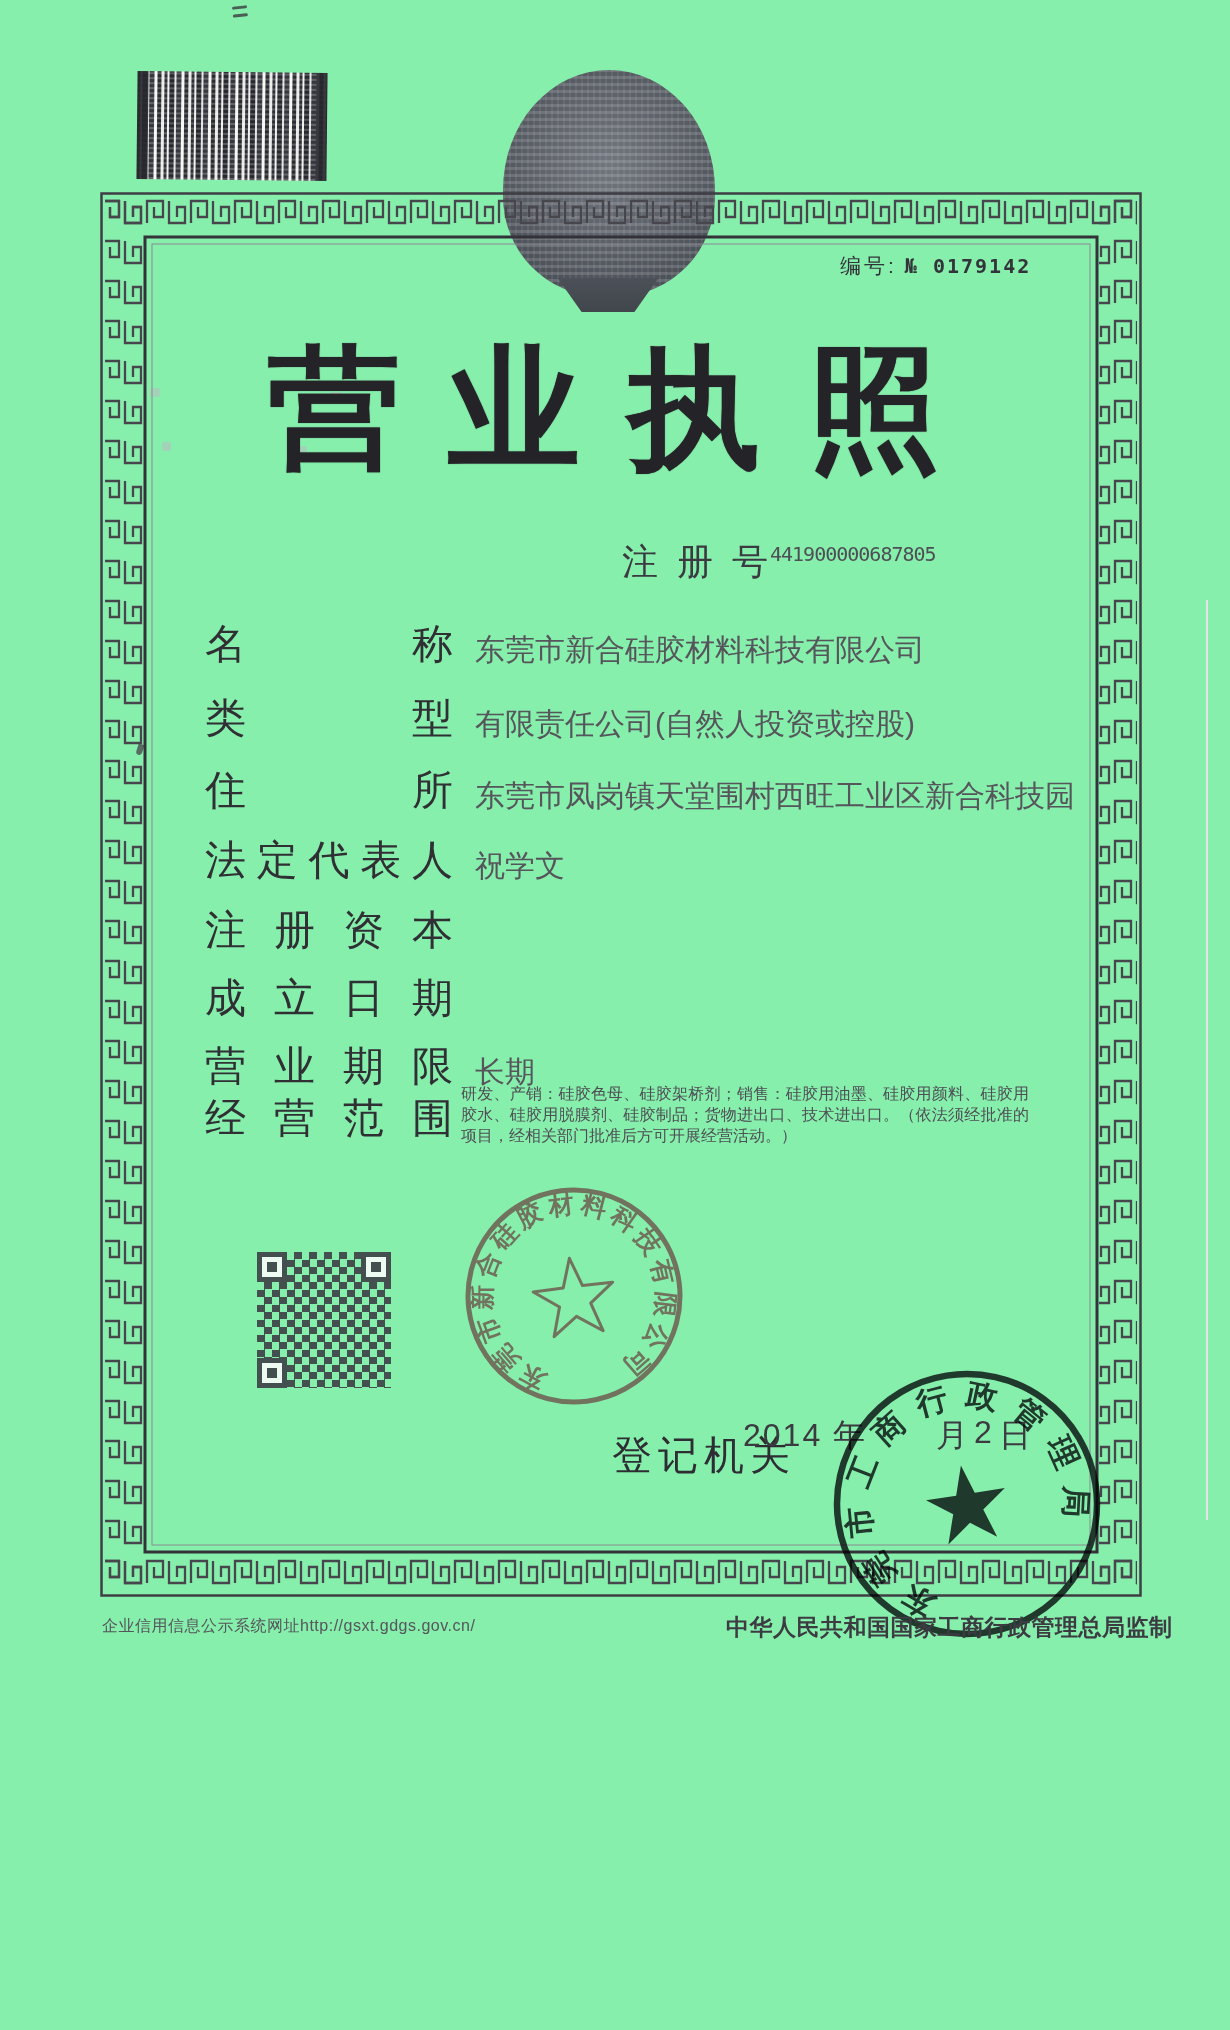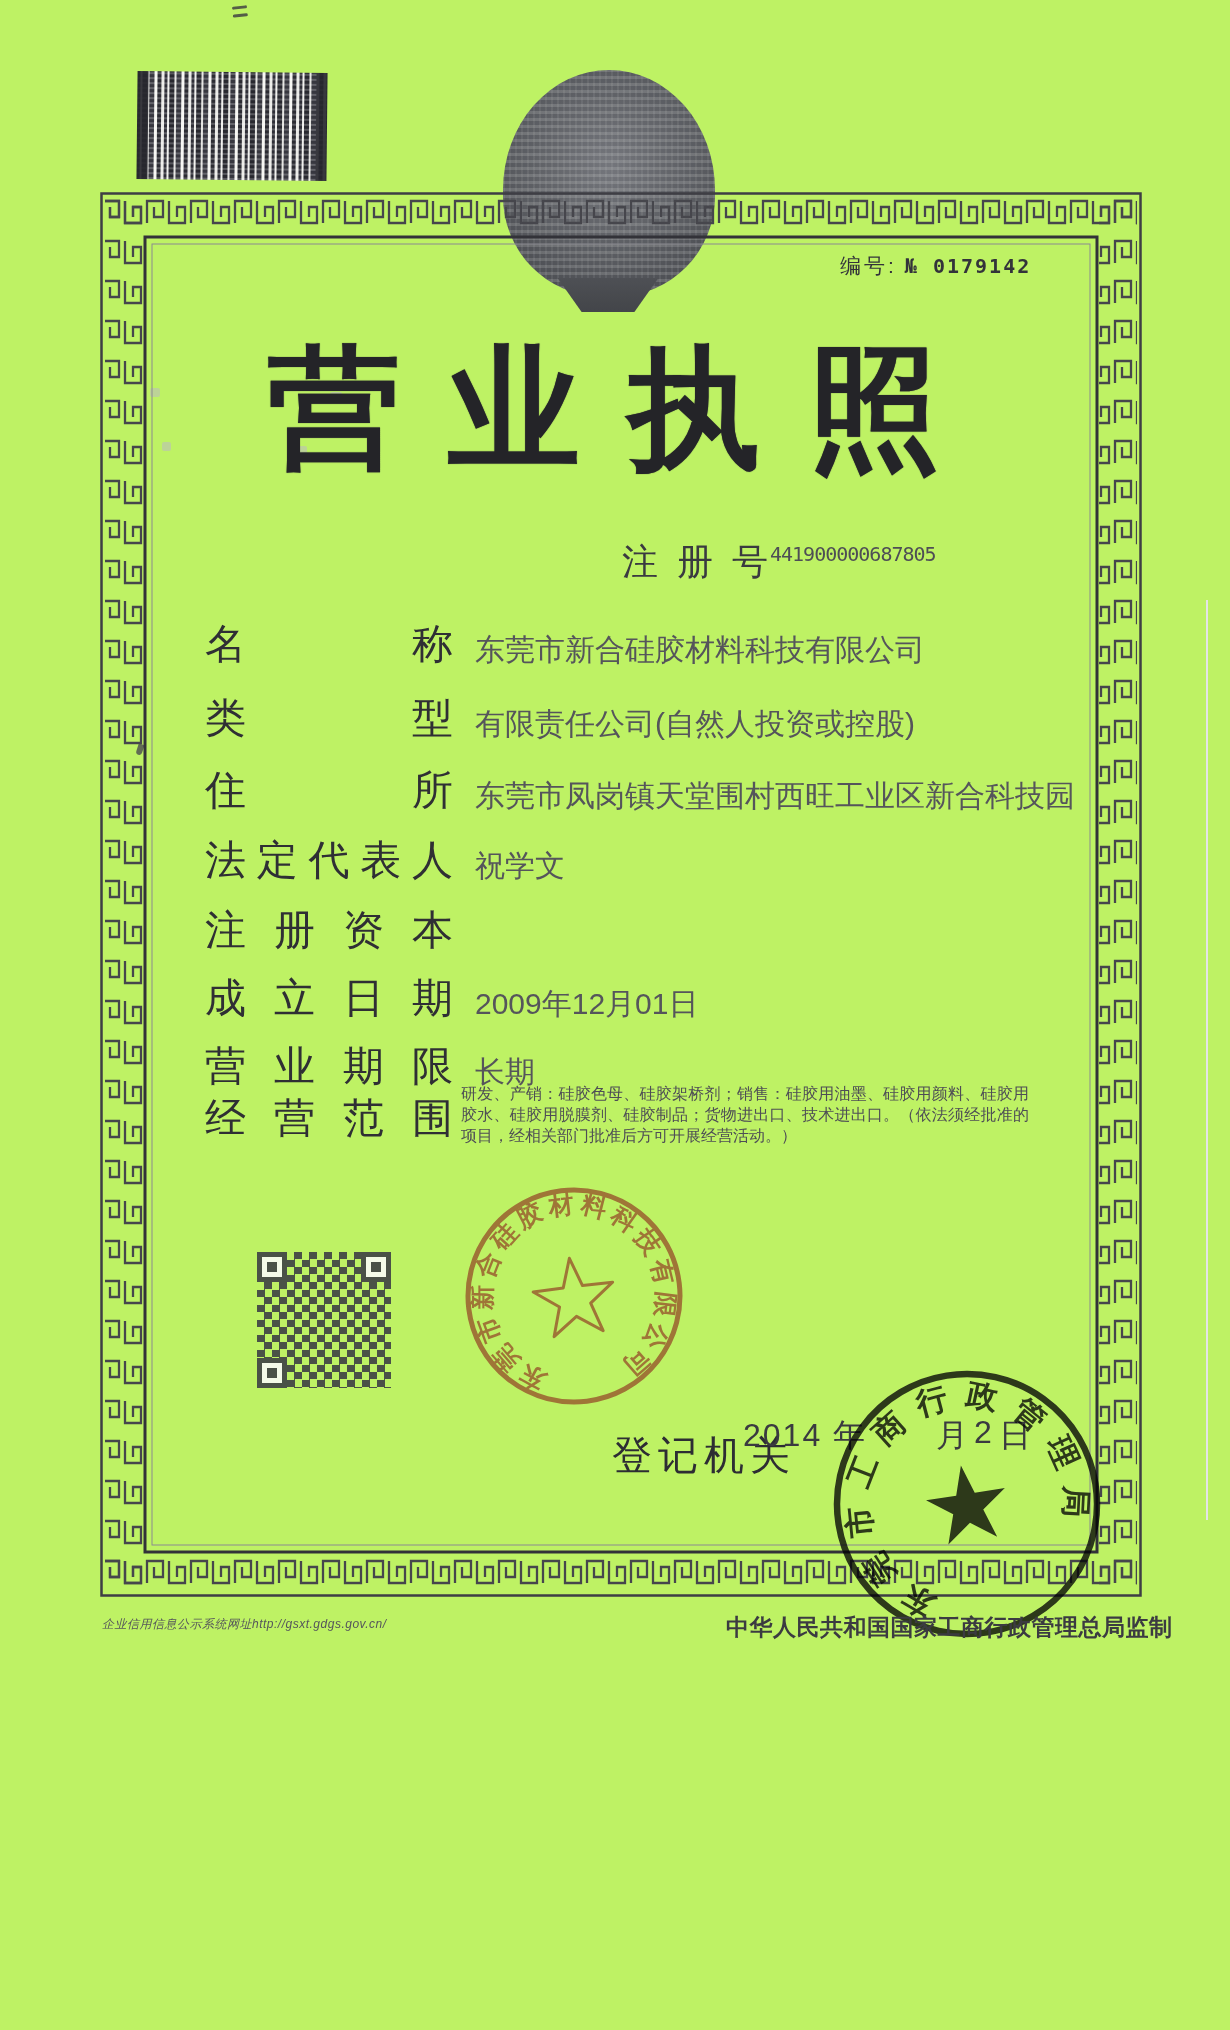--- a/index.html
+++ b/index.html
@@ -1,18 +1,18 @@
 <!DOCTYPE html>
 <html><head>
 <meta charset="utf-8">
 <style>
   html,body{margin:0;padding:0;background:#ffffff;}
   .page{
     position:relative; width:1230px; height:2030px; overflow:hidden;
-    background:#bef264; font-family:"Liberation Sans", sans-serif; color:#2e2e33;
+    background:#86efac; font-family:"Liberation Sans", sans-serif; color:#2e2e33;
   }
   
   .barcode{
     position:absolute; left:137px; top:72px; width:190px; height:108px;
     background:
       repeating-linear-gradient(0deg, rgba(255,255,255,.22) 0 2px, rgba(0,0,0,0) 2px 5px),
       repeating-linear-gradient(90deg,
         #32323a 0 3px, #e9e9e7 3px 5px, #2c2c33 5px 10px, #dededb 10px 12px,
         #3a3a42 12px 17px, #efefec 17px 20px, #2f2f36 20px 24px, #e4e4e1 24px 27px);
     transform:rotate(.6deg); filter:blur(.3px) contrast(1.05);
@@ -70,21 +70,21 @@
   .finder::after{content:""; position:absolute; left:5px; top:5px; width:10px; height:10px; background:#3b3b44;}
   .finder.tl{left:0; top:0;} .finder.tr{right:0; top:0;} .finder.bl{left:0; bottom:0;}
   
   .seal-red{position:absolute; left:458px; top:1180px; width:232px; height:232px; transform:rotate(-7deg); mix-blend-mode:multiply; opacity:.85;}
   .seal-dark{position:absolute; left:824px; top:1361px; width:286px; height:286px; transform:rotate(-9deg); mix-blend-mode:multiply; opacity:.9;}
   
   .registrar{position:absolute; left:612px; top:1428px; width:178px; font-size:40px; color:#2d2d33; font-weight:500;}
   .date-part{position:absolute; top:1414px; font-size:32px; color:#3a3a40; white-space:nowrap; letter-spacing:2px;}
   .d-year{left:743px;} .d-month{left:936px;} .d-day{left:974px;} .d-dayunit{left:999px;}
   
-  .footer-left{position:absolute; left:102px; top:1616px; font-size:12px; color:#55555b; letter-spacing:.5px;font-style:italic;}
+  .footer-left{position:absolute; left:102px; top:1616px; font-size:16px; color:#55555b; letter-spacing:.5px;}
   .footer-right{position:absolute; left:706px; top:1612px; font-size:23px; color:#3b3b41; font-weight:600; letter-spacing:.5px;margin-left:20px;}
   
   .art{position:absolute; background:#b9b9c2; opacity:.55; border-radius:2px;}
   .art.a1{left:232px; top:6px; width:15px; height:3px; background:#3a3a40; opacity:.8; box-shadow:0 8px 0 #3a3a40; transform:rotate(-6deg);}
   .art.a2{left:150px; top:388px; width:10px; height:9px;}
   .art.a3{left:330px; top:392px; width:12px; height:8px;}
   .art.a4{left:162px; top:442px; width:9px; height:9px;}
   .art.a5{left:296px; top:446px; width:11px; height:8px;}
   .art.a6{left:137px; top:744px; width:6px; height:11px; background:#4a4a50; opacity:.8; border-radius:0 0 4px 4px; transform:rotate(18deg);}
   .scan-streak{position:absolute; left:1206px; top:600px; width:2px; height:920px; background:#e4e4e7;}
@@ -186,21 +186,20 @@
         <span>本</span>
       </div>
   </div>
   <div class="row" style="top:976px">
     <div class="flabel" data-justify="">
         <span>成</span>
         <span>立</span>
         <span>日</span>
         <span>期</span>
       </div>
-    <div class="fvalue">2009年12月01日</div>
   </div>
   <div class="row" style="top:1044px">
     <div class="flabel" data-justify="">
         <span>营</span>
         <span>业</span>
         <span>期</span>
         <span>限</span>
       </div>
     <div class="fvalue">长期</div>
   </div>

